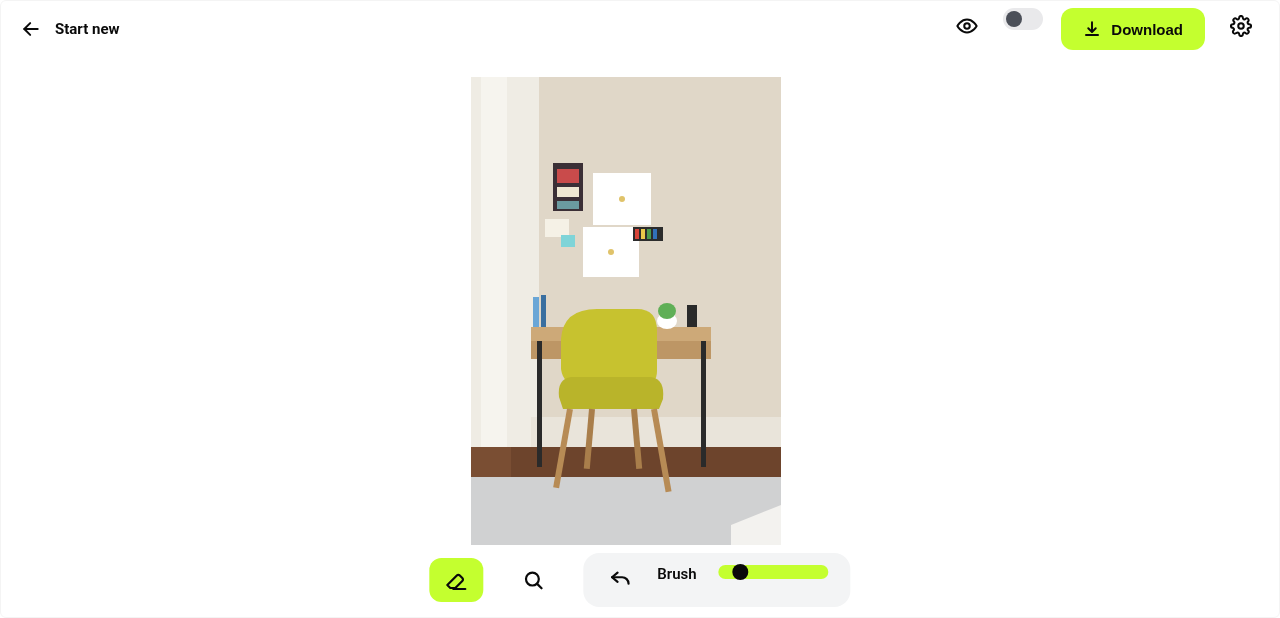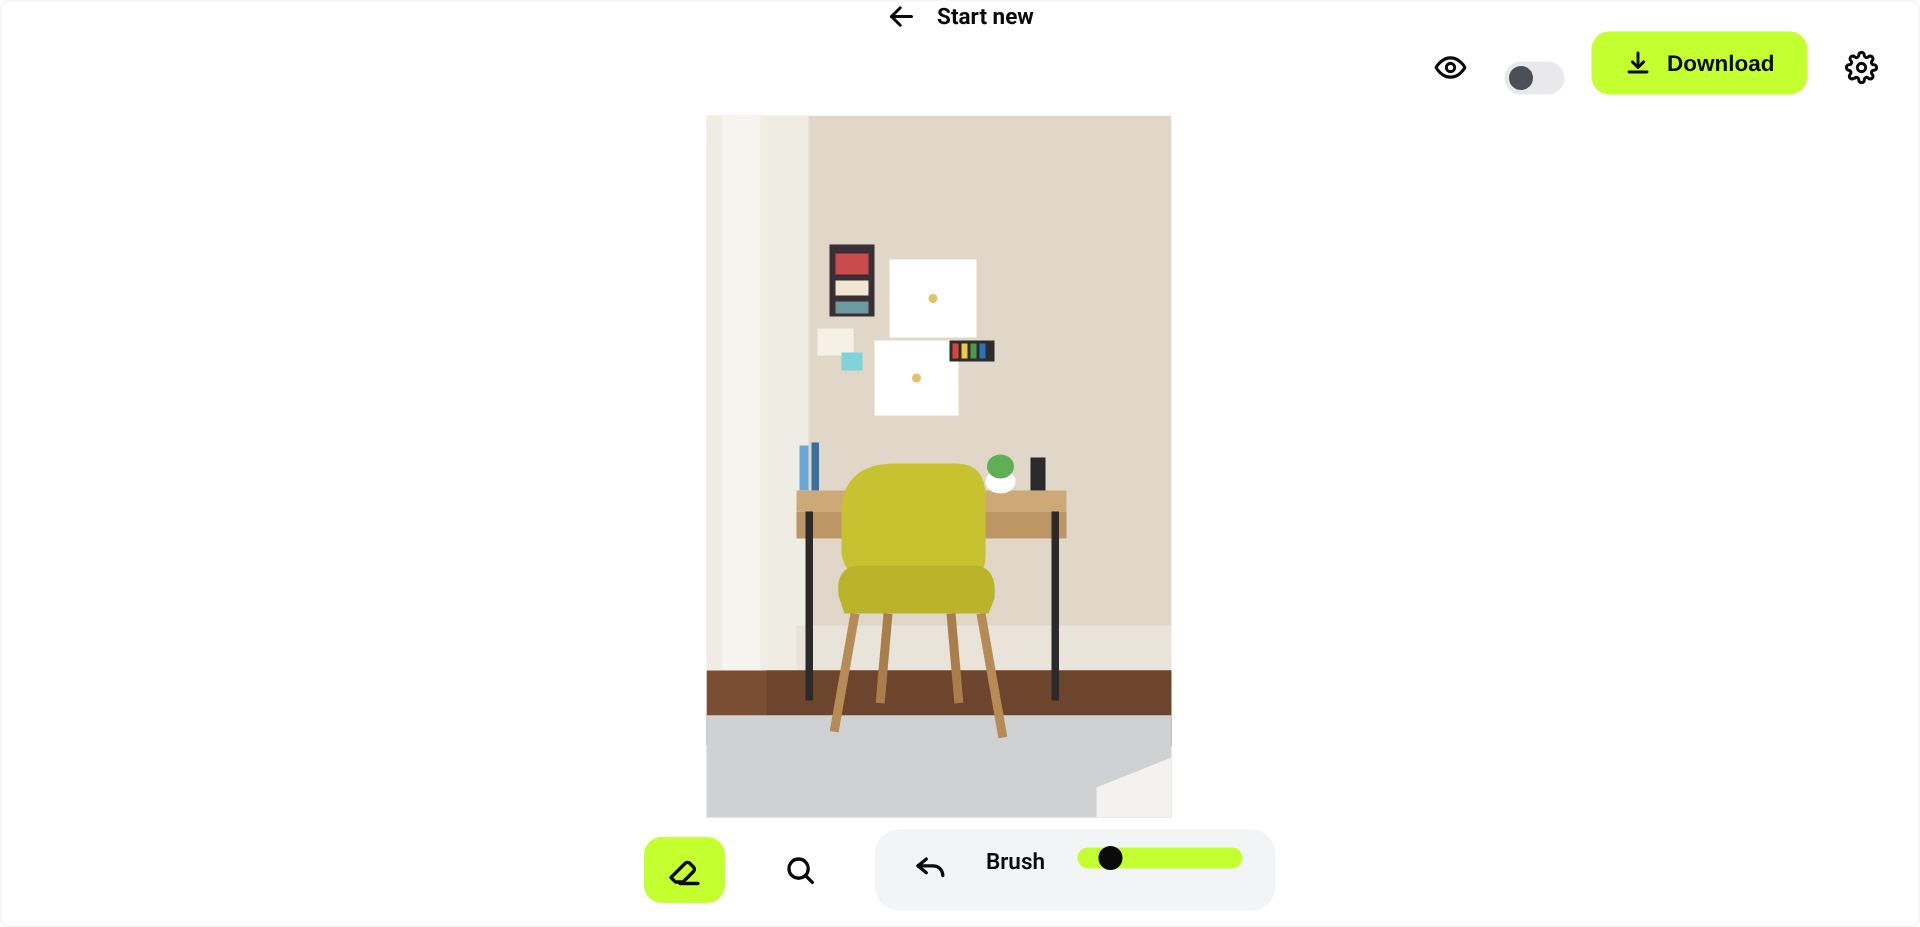--- a/index.html
+++ b/index.html
@@ -1,24 +1,24 @@
 <!DOCTYPE html>
 <html><head>
 <meta charset="utf-8">
 <style>
   * { box-sizing: border-box; margin: 0; padding: 0; }
   html, body { width: 1280px; height: 618px; font-family: -apple-system, BlinkMacSystemFont, "Segoe UI", Roboto, Arial, sans-serif; background: #ffffff; overflow: hidden; }
   .app { position: relative; width: 1280px; height: 618px; background: #ffffff; border: 1px solid #f4f4f4; border-radius: 6px; }
 
   
-  .topbar { position: absolute; top: 0; left: 0; right: 0; height: 56px; display: flex; align-items: center; padding: 0 20px; flex-direction: column; }
+  .topbar { position: absolute; top: 0; left: 0; right: 0; height: 56px; display: flex; align-items: center; padding: 0 20px; }
   .top-left { display: flex; align-items: center; gap: 14px; cursor: pointer; }
   .start-new { font-size: 15px; font-weight: 700; color: #0a0a0a; }
   .icon-btn { width: 36px; height: 36px; display: flex; align-items: center; justify-content: center; border-radius: 8px; cursor: pointer; background: transparent; border: none; }
-  .top-right { margin-left: auto; display: flex; align-items: flex-end; gap: 18px; }
+  .top-right { margin-left: auto; display: flex; align-items: flex-start; gap: 18px; }
   .toggle { position: relative; width: 40px; height: 22px; background: #e9e9eb; border-radius: 11px; cursor: pointer; }
   .toggle::after { content: ""; position: absolute; left: 3px; top: 3px; width: 16px; height: 16px; background: #4b4f58; border-radius: 50%; }
   .download-btn { display: flex; align-items: center; gap: 10px; background: #c4ff2f; color: #0a0a0a; font-weight: 700; font-size: 15px; border: none; border-radius: 12px; padding: 12px 22px; cursor: pointer; }
 
   
   .canvas-wrap { position: absolute; top: 76px; left: 470px; width: 310px; height: 468px; }
   .photo { width: 100%; height: 100%; }
 
   
   .toolbar { position: absolute; left: 50%; transform: translateX(-50%); bottom: 10px; display: flex; align-items: center; gap: 32px; }

